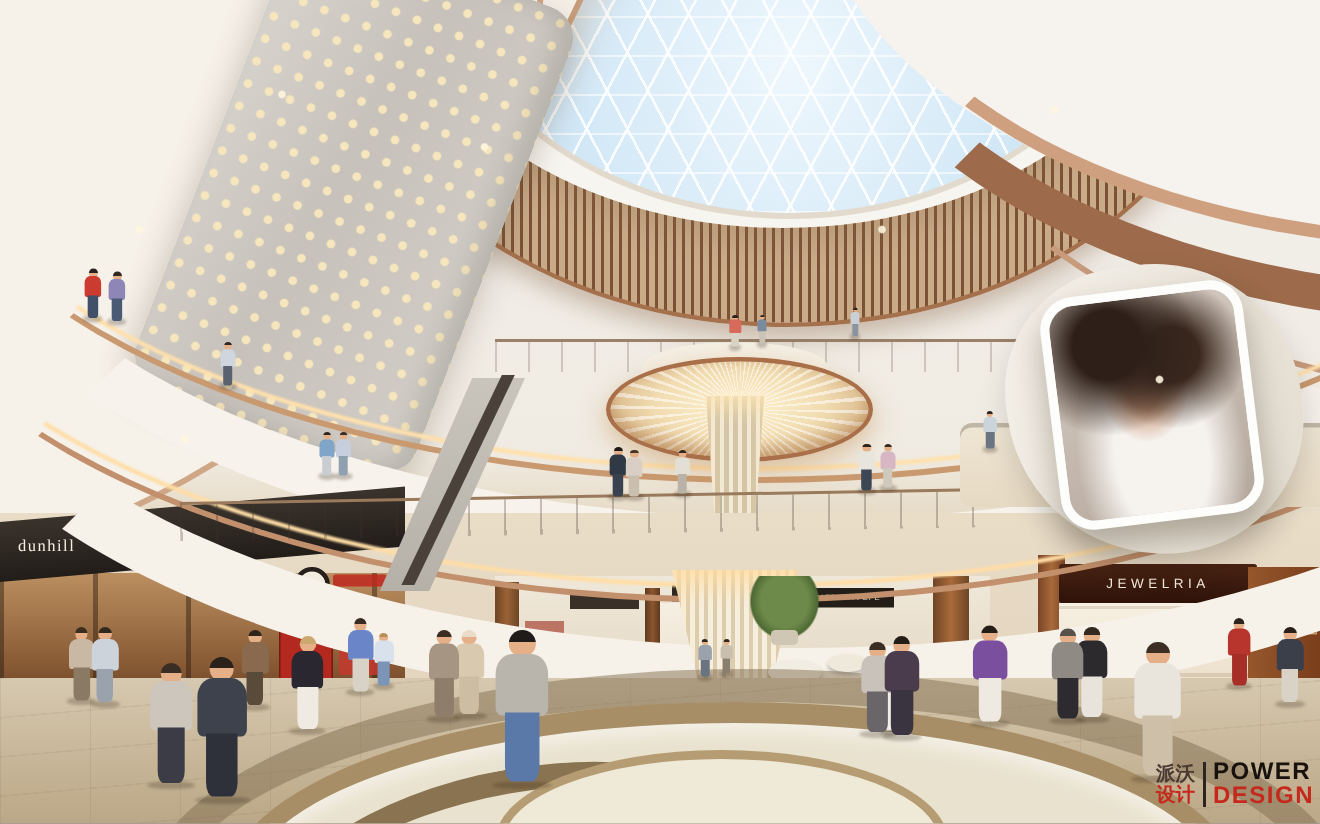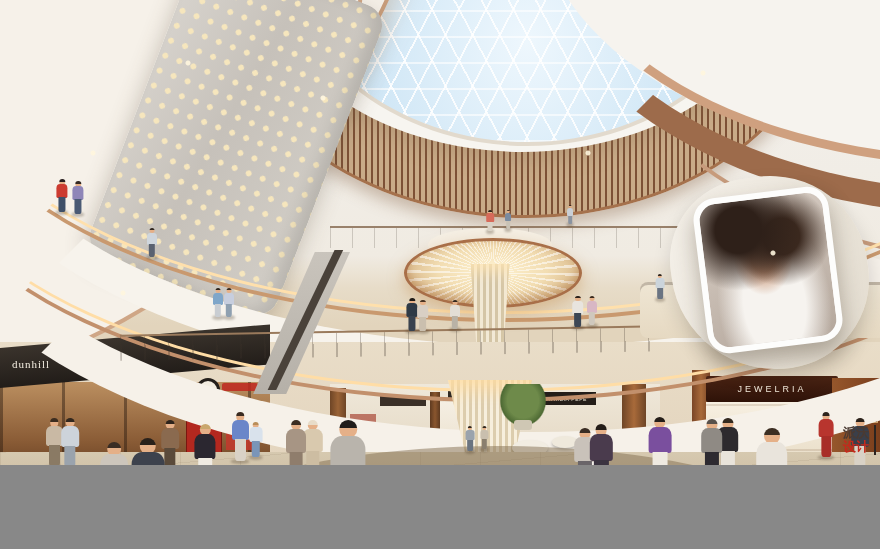--- a/index.html
+++ b/index.html
@@ -1,16 +1,16 @@
 <!DOCTYPE html>
 <html><head>
 <meta charset="utf-8">
 <style>
   html,body{margin:0;padding:0;background:#888;}
-  #stage{position:relative;width:880px;height:465px;overflow:hidden;
+  #stage{position:relative;width:880px;height:549px;overflow:hidden;
     font-family:"Liberation Sans",sans-serif;
     background:linear-gradient(180deg,#f3f1ee 0%,#f0ebe2 55%,#e7dcc8 62%,#e2d4bc 70%);}
   .s{position:absolute;}
 
   
   .sky-corner{left:-150px;top:-130px;width:330px;height:270px;border-radius:50%;background:#dde8f1;}
   .wood-ring{left:224px;top:-232px;width:596px;height:444px;border-radius:50%;
     background:repeating-linear-gradient(90deg,#7d5136 0 2px,#c9ab88 2px 6px);
     border:3px solid #a5714c;box-shadow:0 8px 16px rgba(120,80,50,.35);}
   .white-ring{left:252px;top:-252px;width:540px;height:404px;border-radius:50%;
@@ -528,15 +528,19 @@
         <div class="plegs" style="width: 11.44px; height: 22.88px; top: 27.56px; background: rgb(217, 210, 198);"></div>
       </div>
     </div>
 
   <div class="s wm">
     <div class="wm-cn">
       <span class="wm-cn1">派沃</span>
       <span class="wm-cn2">设计</span>
     </div>
     <div class="wm-div"></div>
+    <div class="wm-en">
+      <span class="wm-en1">POWER</span>
+      <span class="wm-en2">DESIGN</span>
+    </div>
   </div>
 
 </div>
 
 </body></html>

